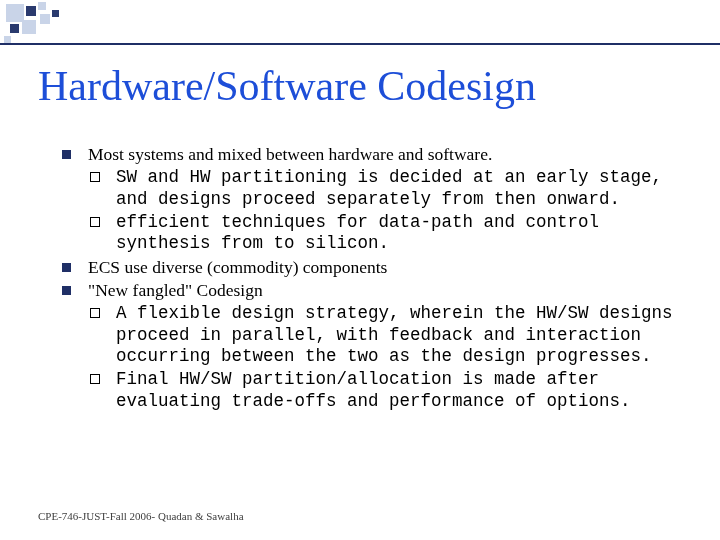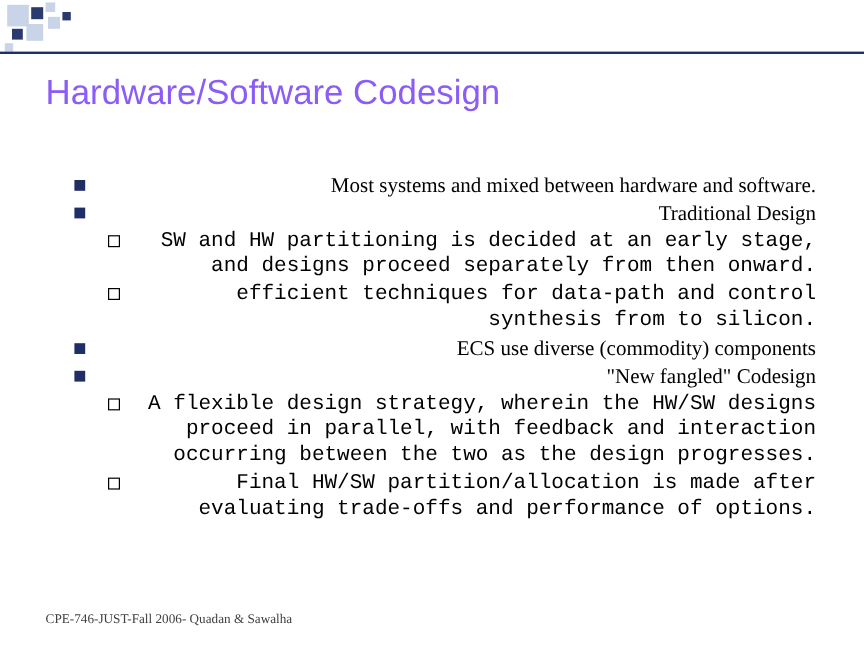--- a/index.html
+++ b/index.html
@@ -30,34 +30,33 @@
     top: 43px;
     left: 0;
     width: 720px;
     height: 2px;
     background: #1f2f66;
   }
   .title {
     position: absolute;
     top: 62px;
     left: 38px;
-    font-family: Liberation Sans, sans-serif;
-    font-size: 29px;
-    color: #8b5cf6;
+    font-family: Liberation Serif, serif;
+    font-size: 42px;
+    color: #1d4ed8;
     letter-spacing: 0px;
   }
   .content {
     position: absolute;
     top: 144px;
     left: 60px;
     width: 620px;
     color: #000;
     font-size: 17.5px;
     line-height: 1.22;
-    text-align: right;
   }
   .l1 {
     position: relative;
     padding-left: 28px;
     margin-bottom: 2px;
   }
   .l1::before {
     content: "";
     position: absolute;
     left: 2px;
@@ -103,21 +102,20 @@
   <div class="sq" style="left:40px; top:14px; width:10px; height:10px;"></div>
   <div class="sq dark" style="left:52px; top:10px; width:7px; height:7px;"></div>
   <div class="sq" style="left:4px; top:36px; width:7px; height:7px;"></div>
 </div>
 <div class="top-line"></div>
 
 <div class="title">Hardware/Software Codesign</div>
 
 <div class="content">
   <div class="l1">Most systems and mixed between hardware and software.</div>
-  <div class="l1">Traditional Design</div>
   <div class="l2">SW and HW partitioning is decided at an early stage, and designs proceed separately from then onward.</div>
   <div class="l2">efficient techniques for data-path and control synthesis from to silicon.</div>
   <div class="l1">ECS use diverse (commodity) components</div>
   <div class="l1">"New fangled" Codesign</div>
   <div class="l2">A flexible design strategy, wherein the HW/SW designs proceed in parallel, with feedback and interaction occurring between the two as the design progresses.</div>
   <div class="l2">Final HW/SW partition/allocation is made after evaluating trade-offs and performance of options.</div>
 </div>
 
 <div class="footer">CPE-746-JUST-Fall 2006- Quadan &amp; Sawalha</div>
 

